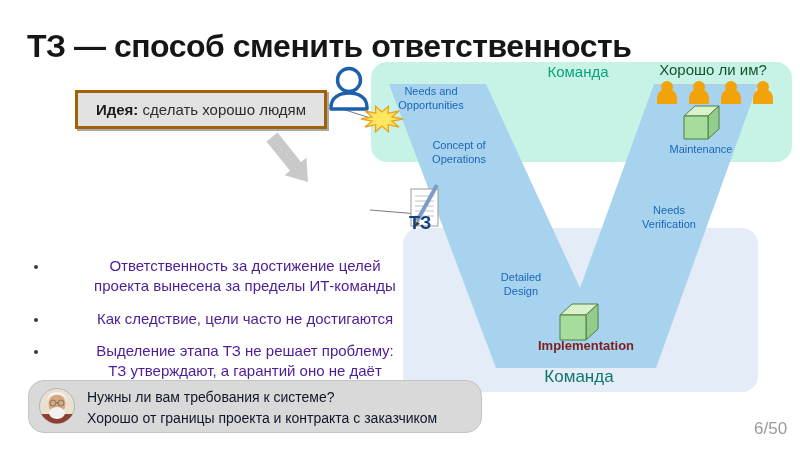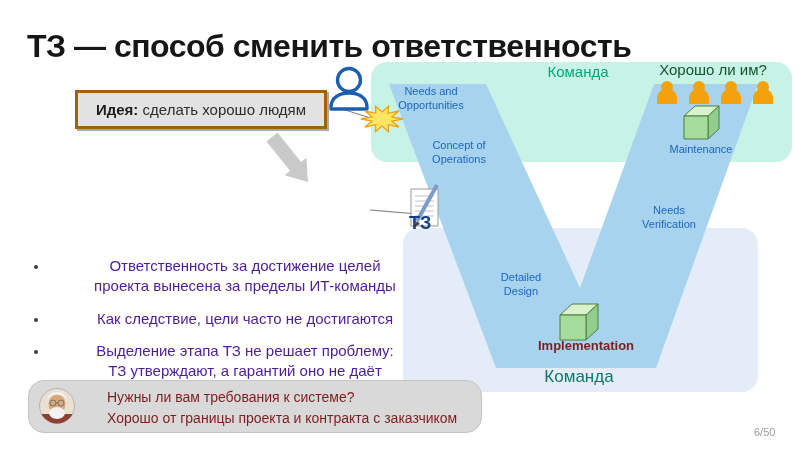--- a/index.html
+++ b/index.html
@@ -31,23 +31,23 @@
   
   .bullets{position:absolute;left:28px;top:256px;width:392px;margin:0;padding:0 0 0 21px;
            list-style:disc;color:#4c1d95;text-align:center;}
   .bullets li{font-size:15px;line-height:1.32;margin-bottom:13px;white-space:pre-line;}
   .bullets li::marker{color:#3c3c3c;font-size:14px;}
 
   
   .quote-bubble{position:absolute;left:28px;top:380px;width:452px;height:51px;
                 background:#d9d9d9;border:1px solid #c4c4c4;border-radius:16px;}
   .avatar{position:absolute;left:9px;top:6px;width:38px;height:38px;}
-  .quote-text{position:absolute;left:58px;top:6px;font-size:14px;line-height:1.5;color:#7f1d1d;white-space:nowrap;margin-left:20px;}
+  .quote-text{position:absolute;left:58px;top:6px;font-size:14px;line-height:1.5;color:#0f172a;white-space:nowrap;}
 
-  .page-num{position:absolute;left:754px;top:419px;font-size:11px;color:#9a9a9a;margin-top:7px;}
+  .page-num{position:absolute;left:754px;top:419px;font-size:17px;color:#9a9a9a;}
 </style>
 </head>
 <body>
 
 <div class="slide">
 
   <svg class="layer" viewBox="0 0 800 450">
 
     <rect x="371" y="62" width="421" height="100" rx="16" fill="#c7f3e6"></rect>
 

